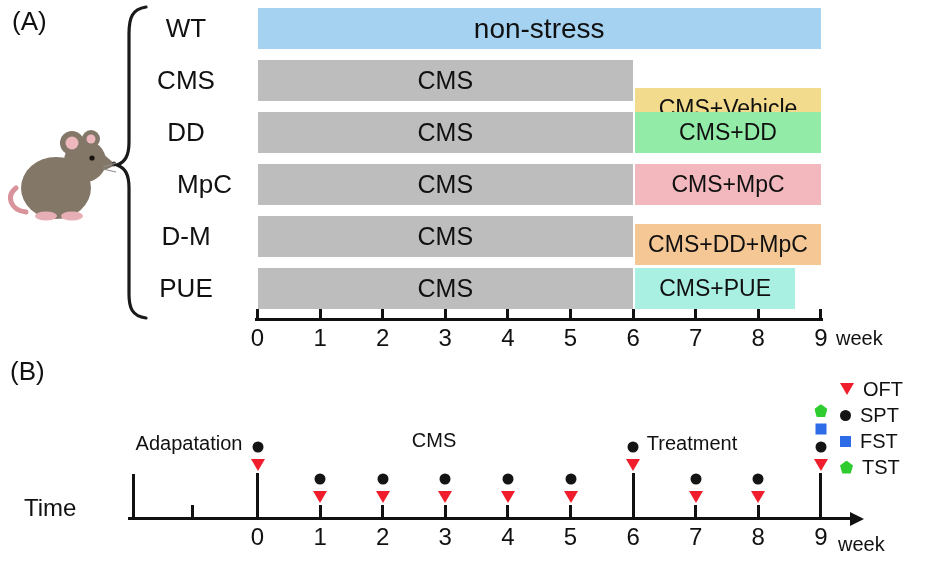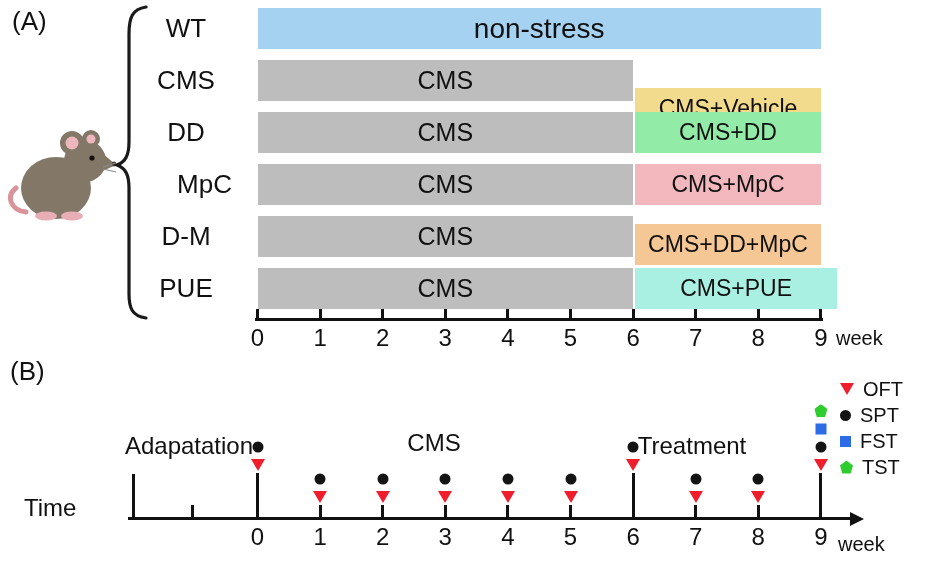--- a/index.html
+++ b/index.html
@@ -15,21 +15,21 @@
   .arrow-right{position:absolute;width:0;height:0;border-top:7px solid transparent;border-bottom:7px solid transparent;border-left:14px solid #111}
   .tl-marker{position:absolute;transform:translate(-50%,-50%)}
   .shape-circle{width:11px;height:11px;border-radius:50%}
   .shape-square{width:11px;height:11px}
   .shape-triangle-down{width:0;height:0;border-left:7px solid transparent;border-right:7px solid transparent;border-top:12px solid #f01e2c;background:none!important}
   .shape-pentagon{width:13px;height:13px;clip-path:polygon(50% 0%,100% 38%,82% 100%,18% 100%,0% 38%)}
   #legend{position:absolute;left:840px;top:379px}
   .legend-row{display:flex;align-items:center;height:20px;margin-bottom:6px}
   .legend-marker{display:inline-block;margin-right:9px}
   .legend-label{font-size:20px}
-  .phase-label{position:absolute;transform:translateX(-50%);font-size:24px;white-space:nowrap}
+  .phase-label{position:absolute;transform:translateX(-50%);font-size:20px;white-space:nowrap}
   #time-label{position:absolute;left:24px;top:494px;font-size:24px}
   #mouse{position:absolute;left:6px;top:112px}
   #brace{position:absolute;left:114px;top:4px}
 </style>
 </head>
 <body>
 
 <div id="figure">
 
   <div class="panel-label" style="left:12px;top:6px">(A)</div>
@@ -68,21 +68,21 @@
       <div class="bar-seg" style="left: 257.5px; width: 375.6px; top: 112px; background: rgb(189, 189, 189); font-size: 25px;">CMS</div>
       <div class="bar-seg" style="left: 633.1px; width: 187.8px; top: 112px; background: rgb(147, 235, 168); border-left: 2px solid rgb(255, 255, 255);">CMS+DD</div>
       <div class="group-label" style="top: 164px; text-align: right;">MpC</div>
       <div class="bar-seg" style="left: 257.5px; width: 375.6px; top: 164px; background: rgb(189, 189, 189); font-size: 25px;">CMS</div>
       <div class="bar-seg" style="left: 633.1px; width: 187.8px; top: 164px; background: rgb(242, 184, 189); border-left: 2px solid rgb(255, 255, 255);">CMS+MpC</div>
       <div class="group-label" style="top: 216px;">D-M</div>
       <div class="bar-seg" style="left: 257.5px; width: 375.6px; top: 216px; background: rgb(189, 189, 189); font-size: 25px;">CMS</div>
       <div class="bar-seg" style="left: 633.1px; width: 187.8px; top: 216px; background: rgb(245, 199, 149); border-left: 2px solid rgb(255, 255, 255); margin-top: 8px;">CMS+DD+MpC</div>
       <div class="group-label" style="top: 268px;">PUE</div>
       <div class="bar-seg" style="left: 257.5px; width: 375.6px; top: 268px; background: rgb(189, 189, 189); font-size: 25px;">CMS</div>
-      <div class="bar-seg" style="left: 633.1px; width: 204px; top: 268px; background: rgb(169, 240, 226); border-left: 2px solid rgb(255, 255, 255);">CMS+PUE</div>
+      <div class="bar-seg" style="left: 633.1px; width: 162px; top: 268px; background: rgb(169, 240, 226); border-left: 2px solid rgb(255, 255, 255);">CMS+PUE</div>
     </div>
   <div id="panelA-axis">
       <div class="hline" style="left: 255px; top: 318px; width: 568px;"></div>
       <div class="tick" style="left: 256px; top: 309px; height: 12px;"></div>
       <div class="tick-num" style="left: 237.5px; top: 324px;">0</div>
       <div class="tick" style="left: 318.6px; top: 309px; height: 12px;"></div>
       <div class="tick-num" style="left: 300.1px; top: 324px;">1</div>
       <div class="tick" style="left: 381.2px; top: 309px; height: 12px;"></div>
       <div class="tick-num" style="left: 362.7px; top: 324px;">2</div>
       <div class="tick" style="left: 443.8px; top: 309px; height: 12px;"></div>

